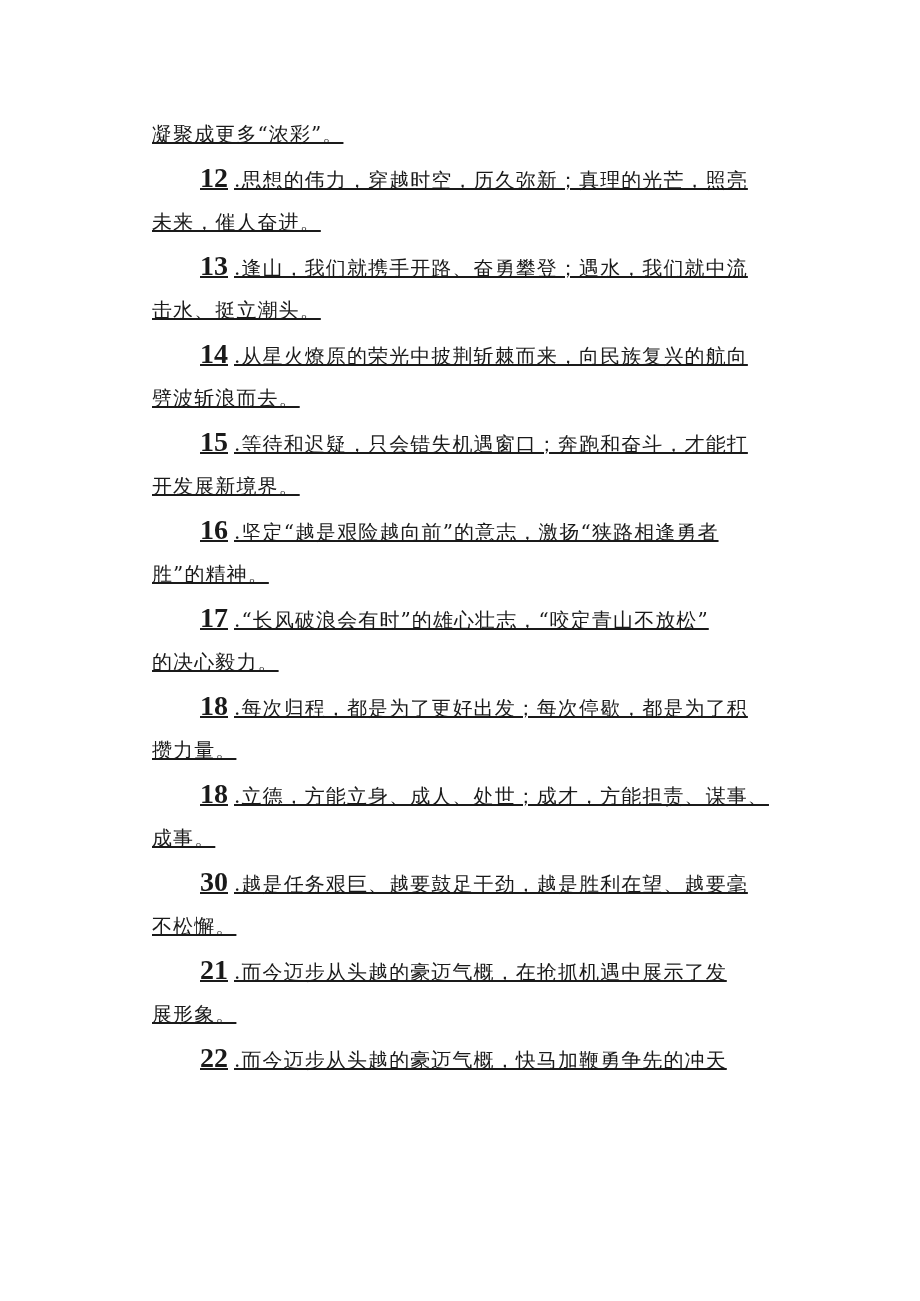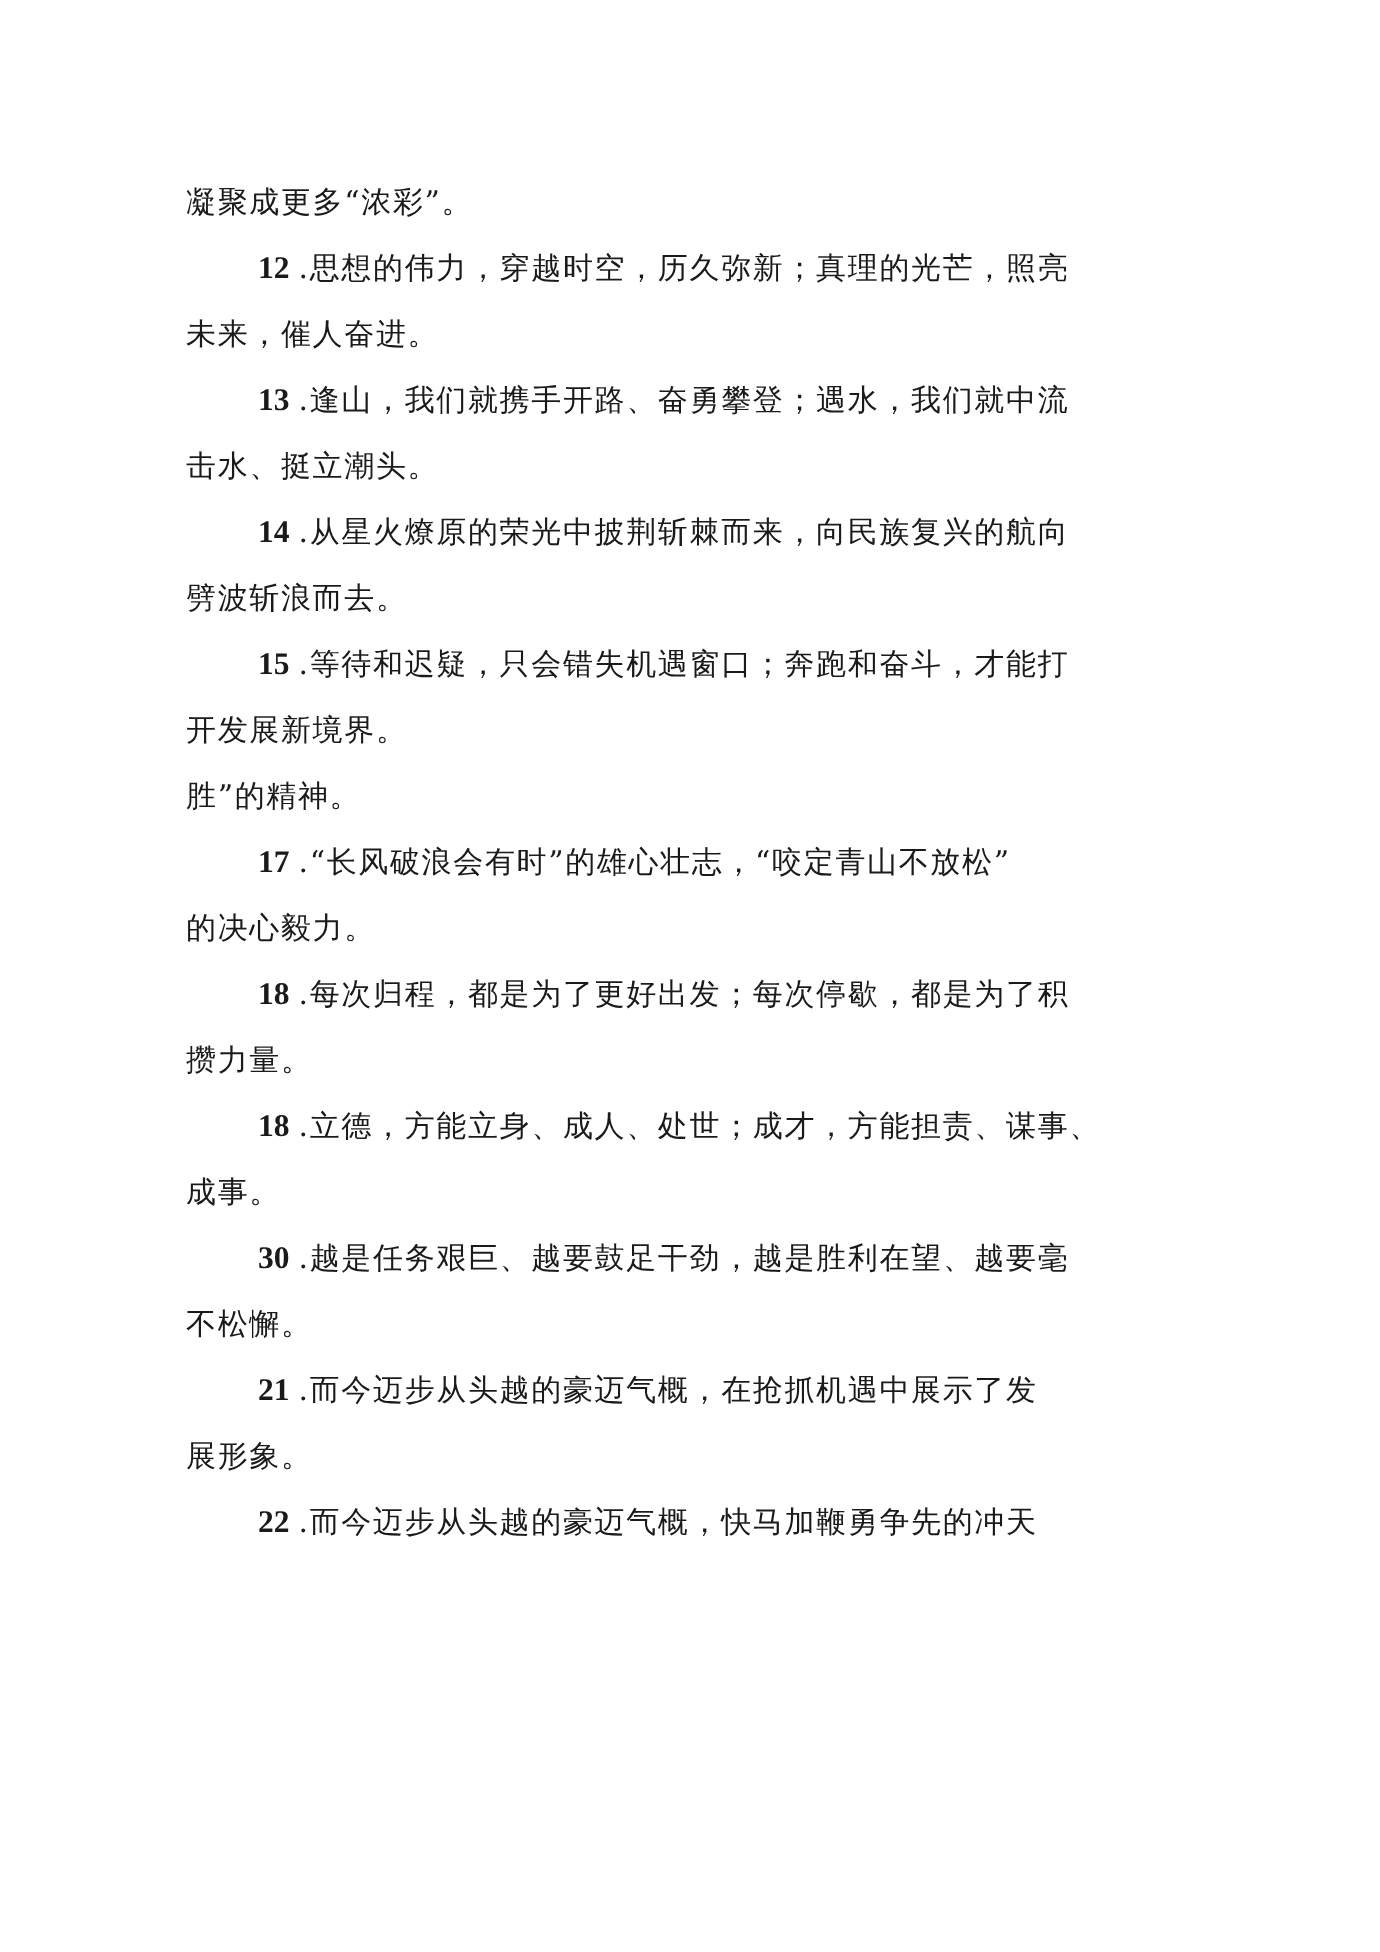--- a/index.html
+++ b/index.html
@@ -1,41 +1,42 @@
 <!DOCTYPE html>
 <html><head>
 <meta charset="utf-8">
 <style>
   html, body { margin: 0; padding: 0; background: #ffffff; }
   body { width: 920px; height: 1301px; position: relative; overflow: hidden;
          font-family: "DejaVu Serif", "Liberation Serif", serif; color: #1a1a1a; }
-  .page { position: absolute; left: 124px; top: 112px; width: 656px; }
+  .page { position: absolute; left: 152px; top: 112px; width: 656px; text-decoration: underline; }
   .line { height: 44px; line-height: 44px; font-size: 20px; letter-spacing: 1.1px; white-space: nowrap; }
   .indent { padding-left: 48px; }
-  .num { font-family: "Liberation Serif", serif; font-weight: bold; font-size: 21px; letter-spacing: 0; margin-right: 6px; }
+  .num { font-family: "Liberation Serif", serif; font-weight: bold; font-size: 28px; letter-spacing: 0; margin-right: 6px; }
   .num.wide { }
 </style>
 </head>
 <body>
 
 <div class="page">
   <div class="line">凝聚成更多“浓彩”。</div>
 
   <div class="line indent"><span class="num">12</span><span>.思想的伟力，穿越时空，历久弥新；真理的光芒，照亮</span></div>
   <div class="line">未来，催人奋进。</div>
 
   <div class="line indent"><span class="num">13</span><span>.逢山，我们就携手开路、奋勇攀登；遇水，我们就中流</span></div>
   <div class="line">击水、挺立潮头。</div>
 
   <div class="line indent"><span class="num">14</span><span>.从星火燎原的荣光中披荆斩棘而来，向民族复兴的航向</span></div>
   <div class="line">劈波斩浪而去。</div>
 
   <div class="line indent"><span class="num">15</span><span>.等待和迟疑，只会错失机遇窗口；奔跑和奋斗，才能打</span></div>
   <div class="line">开发展新境界。</div>
 
+  <div class="line indent"><span class="num">16</span><span>.坚定“越是艰险越向前”的意志，激扬“狭路相逢勇者</span></div>
   <div class="line">胜”的精神。</div>
 
   <div class="line indent"><span class="num">17</span><span>.“长风破浪会有时”的雄心壮志，“咬定青山不放松”</span></div>
   <div class="line">的决心毅力。</div>
 
   <div class="line indent"><span class="num">18</span><span>.每次归程，都是为了更好出发；每次停歇，都是为了积</span></div>
   <div class="line">攒力量。</div>
 
   <div class="line indent"><span class="num">18</span><span>.立德，方能立身、成人、处世；成才，方能担责、谋事、</span></div>
   <div class="line">成事。</div>

